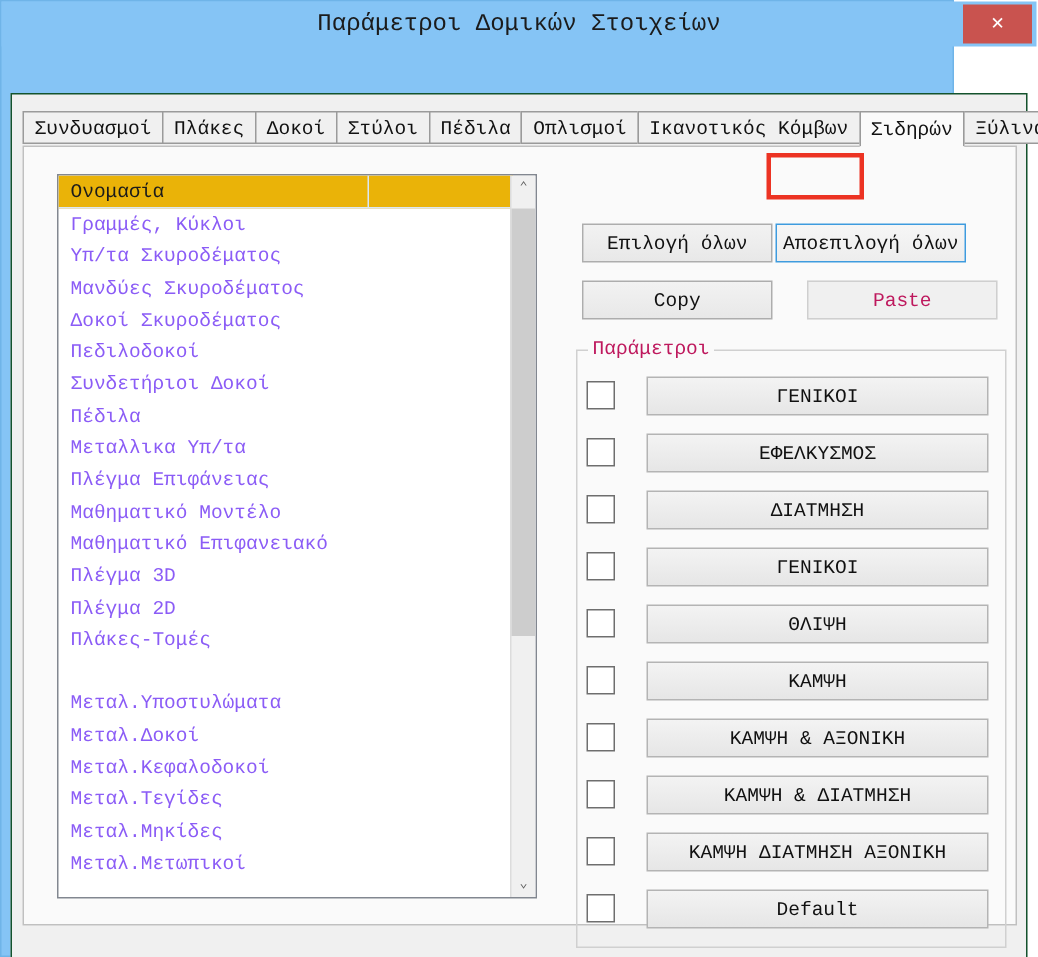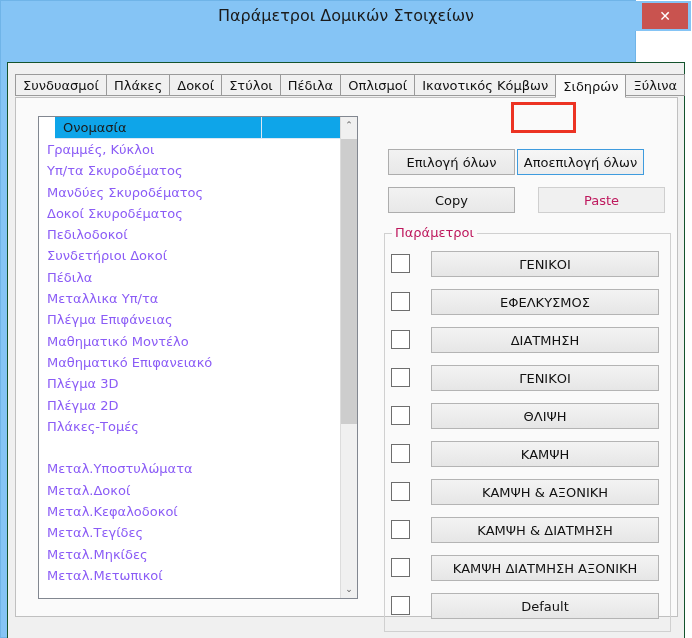--- a/index.html
+++ b/index.html
@@ -16,20 +16,21 @@
 
   
   #window {
     position: absolute;
     left: 0; top: 0;
     width: 636px;
     height: 638px;
     background: #85c4f5;
     box-sizing: border-box;
     border: 1px solid #6fb4e8;
+    font-family: Liberation Mono, monospace;
   }
 
   
   #titlebar {
     position: absolute;
     left: 0; top: 0;
     width: 690px;
     height: 30px;
     background: #85c4f5;
   }
@@ -137,24 +138,24 @@
     top: 53px;
     width: 320px;
     height: 483px;
     background: #ffffff;
     border: 1px solid #828790;
     box-sizing: border-box;
     overflow: hidden;
   }
   #list-header {
     position: absolute;
-    left: 16px; top: 0;
+    left: 0; top: 0;
     width: 303px;
     height: 22px;
-    background: #0ea5e9;
+    background: #eab308;
     border-bottom: 1px solid #dbe7f3;
     box-sizing: border-box;
   }
   .hdr-cell {
     position: absolute;
     top: 0;
     height: 21px;
     line-height: 21px;
     font-size: 13px;
     color: #1b1b1b;

